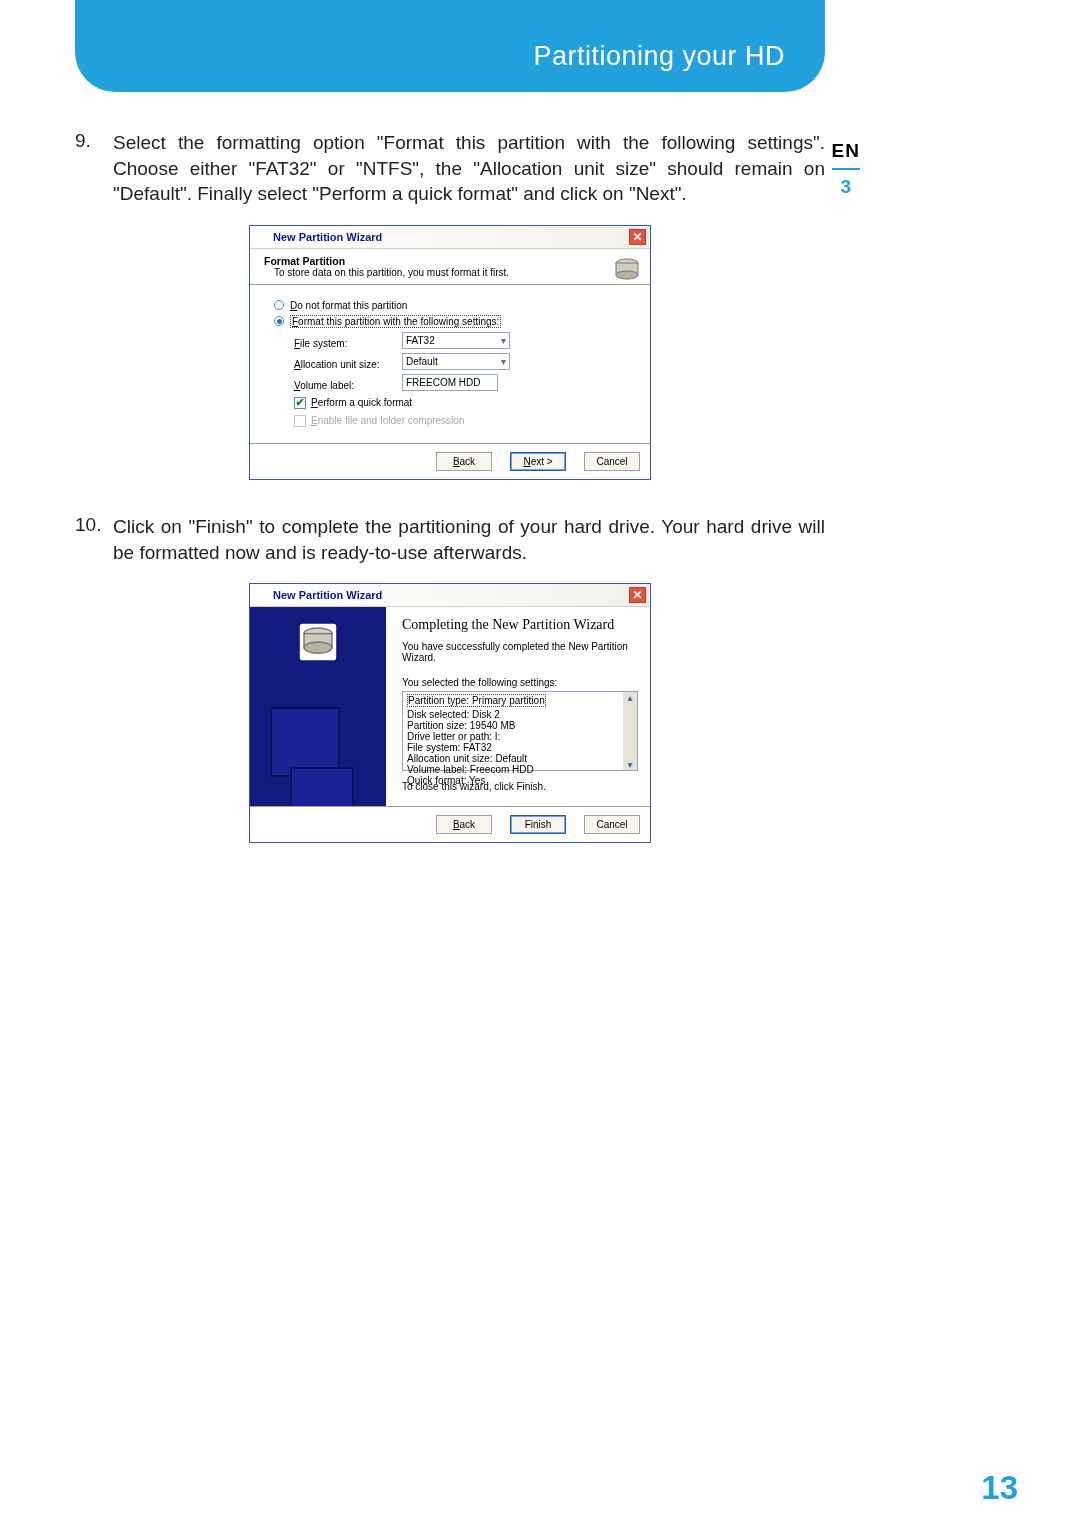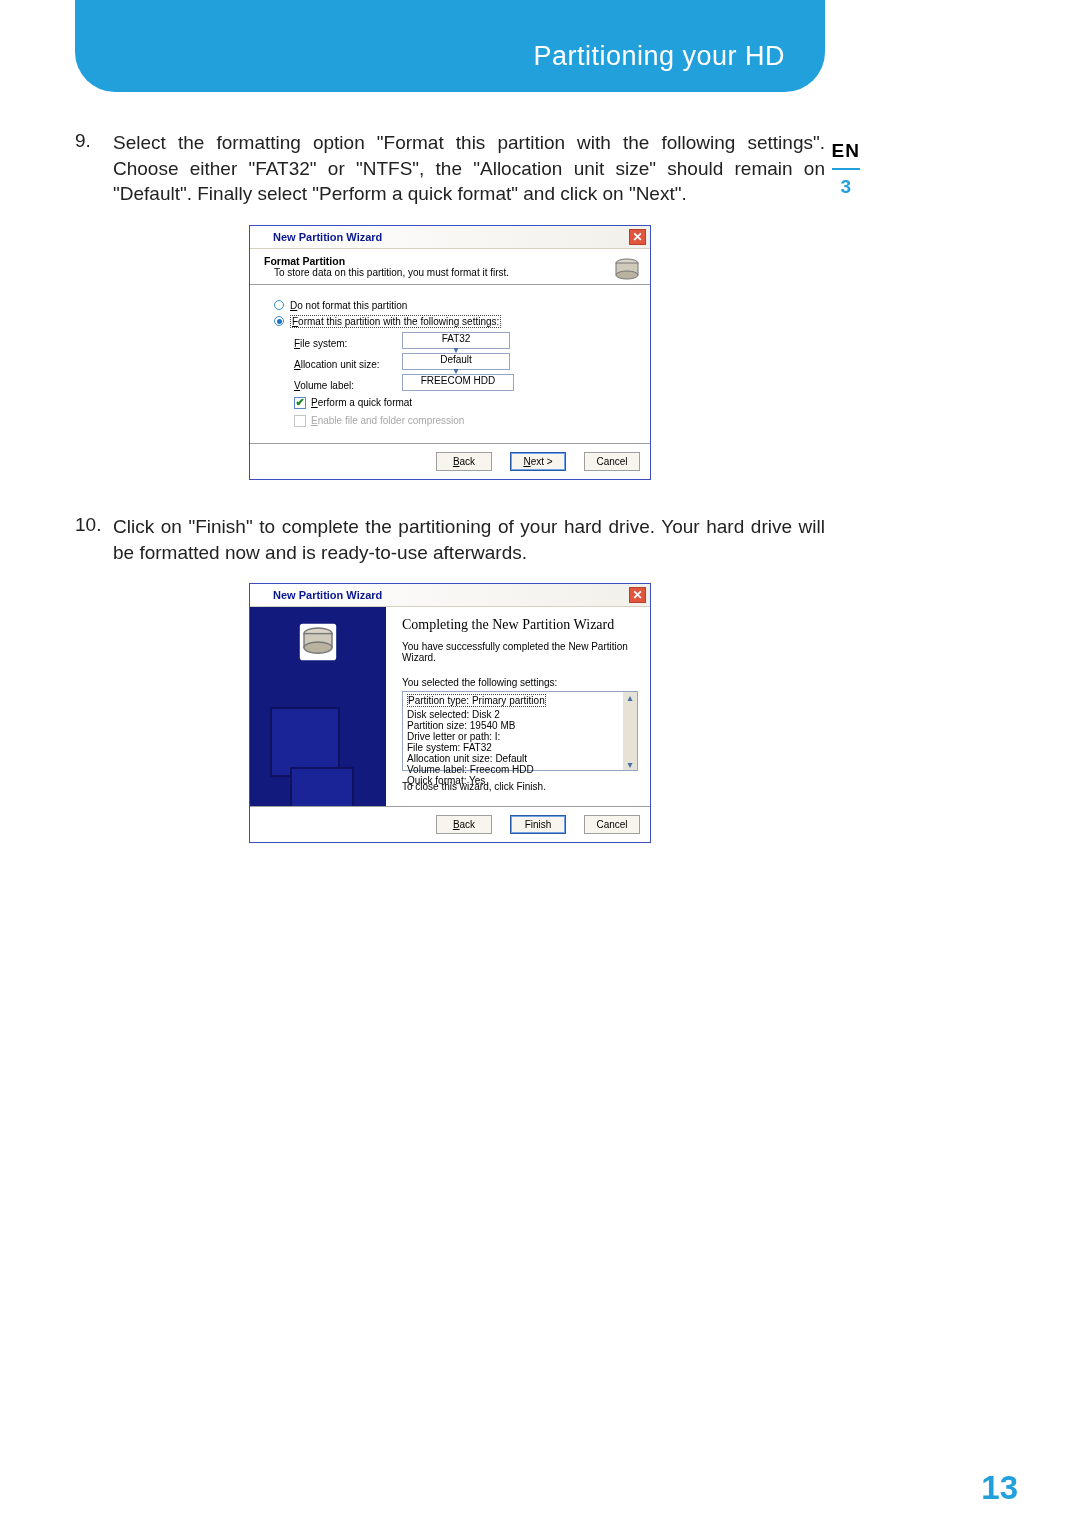--- a/index.html
+++ b/index.html
@@ -30,24 +30,24 @@
   .dlg .body{padding:12px 24px 10px;}
   .dlg .intro{font-size:10px;margin-bottom:12px;}
   .radio{display:flex;align-items:center;margin:3px 0 4px 0;font-size:10px;}
   .radio .circ{width:10px;height:10px;border:1px solid #3b8cc7;border-radius:50%;margin-right:6px;display:flex;align-items:center;justify-content:center;}
   .radio.sel .circ::after{content:"";width:5px;height:5px;background:#1d72c9;border-radius:50%;}
   .radio .lbl.boxed{border:1px dotted #444;padding:0 1px;}
   .form{padding-left:20px;}
   .form .row{display:flex;align-items:flex-end;margin:4px 0;font-size:10px;}
   .form .row .lbl{width:108px;}
   .form .row .lbl .ul{text-decoration:underline;}
-  .select,.textbox{height:17px;border:1px solid #94a6c4;background:#fff;font-size:10px;padding:0 3px;display:flex;align-items:center;flex-direction:column;}
+  .select,.textbox{height:17px;border:1px solid #94a6c4;background:#fff;font-size:10px;padding:0 3px;display:flex;align-items:center;}
   .select{width:108px;justify-content:space-between;}
   .select .chev{color:#4a6ea9;font-size:10px;}
-  .textbox{width:112px;}
+  .textbox{width:96px;}
   .cb{display:flex;align-items:center;margin:6px 0;font-size:10px;}
   .cb .box{width:12px;height:12px;border:1px solid #5a88c8;margin-right:5px;display:flex;align-items:center;justify-content:center;color:#1b8a23;font-weight:700;font-size:11px;}
   .cb.dis{color:#a8a8a8;}
   .cb.dis .box{border-color:#c5c5c5;}
   .btnrow{border-top:1px solid #9f9f9f;padding:8px 10px;display:flex;justify-content:flex-end;gap:18px;}
   .btn{border:1px solid #9f9f9f;background:#f7f5ed;padding:2px 8px;font-size:10px;min-width:56px;text-align:center;height:19px;line-height:14px;}
   .btn.def{border:1px solid #2a5aa6;box-shadow:inset 0 0 0 1px #6fa3e8;}
 
   
   .dlg2 .body2{display:flex;padding:0;}

